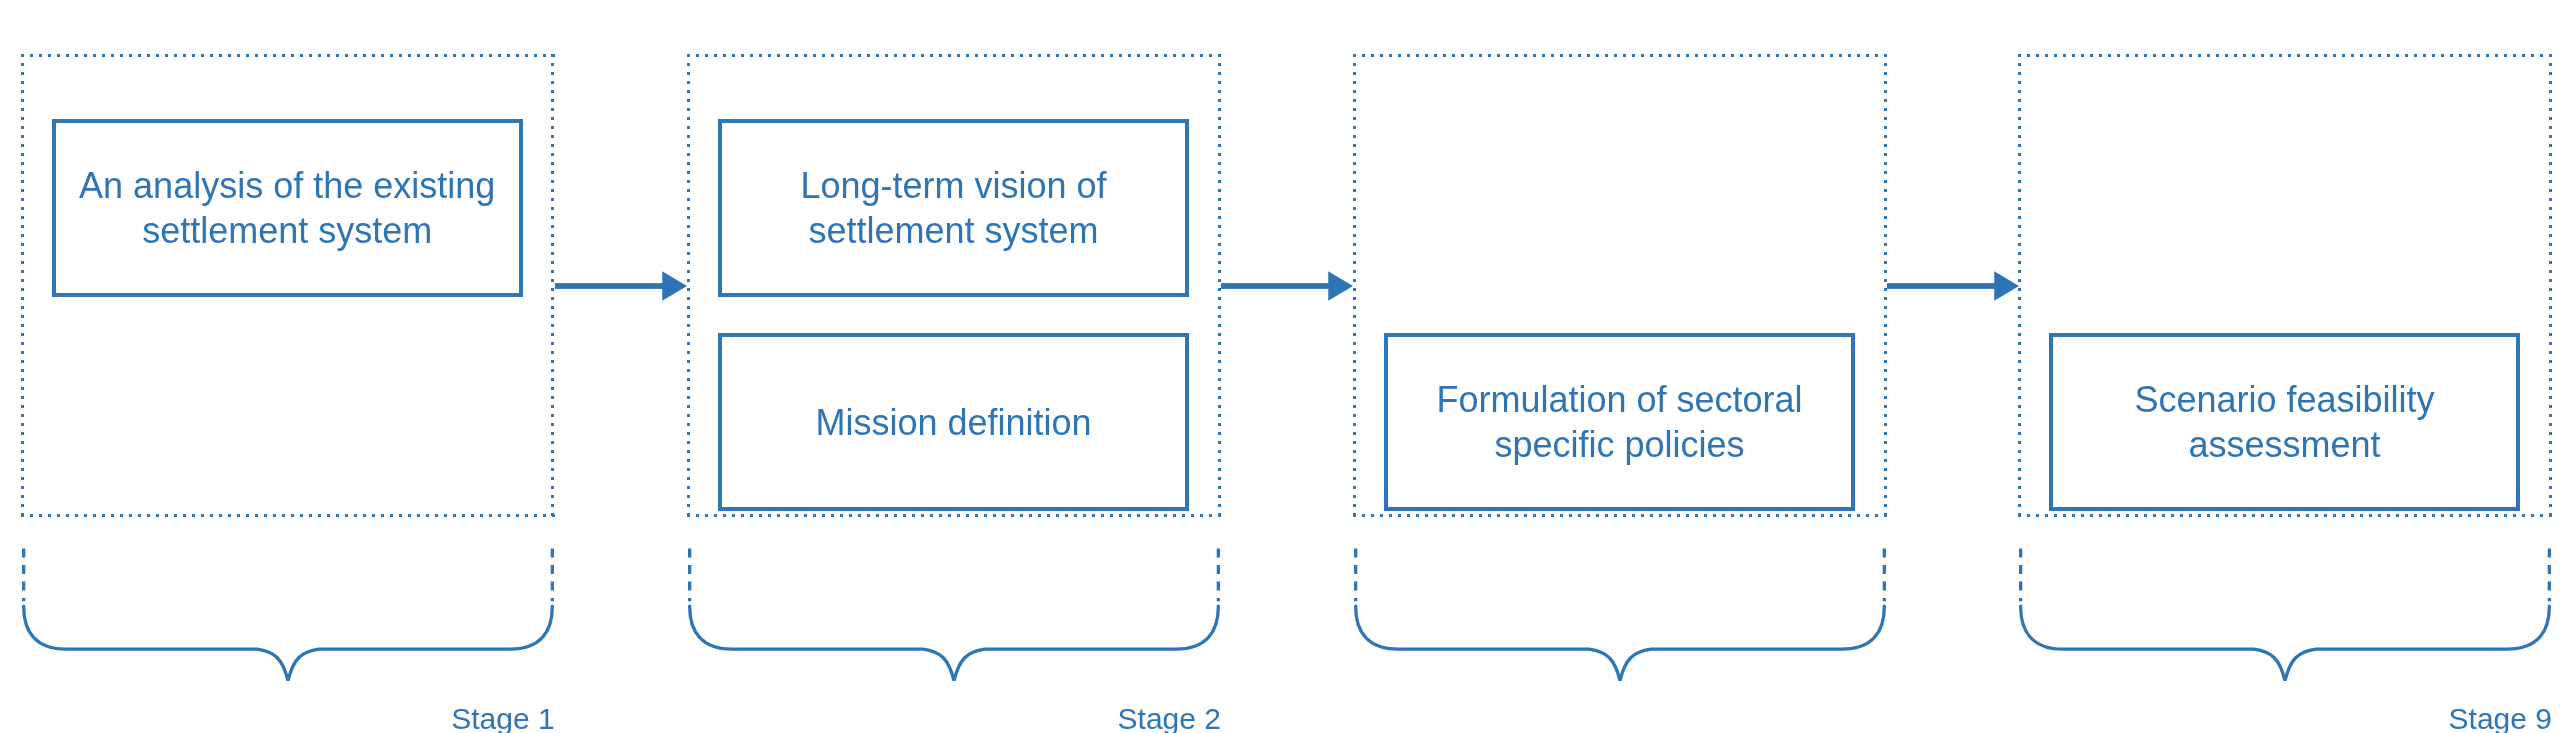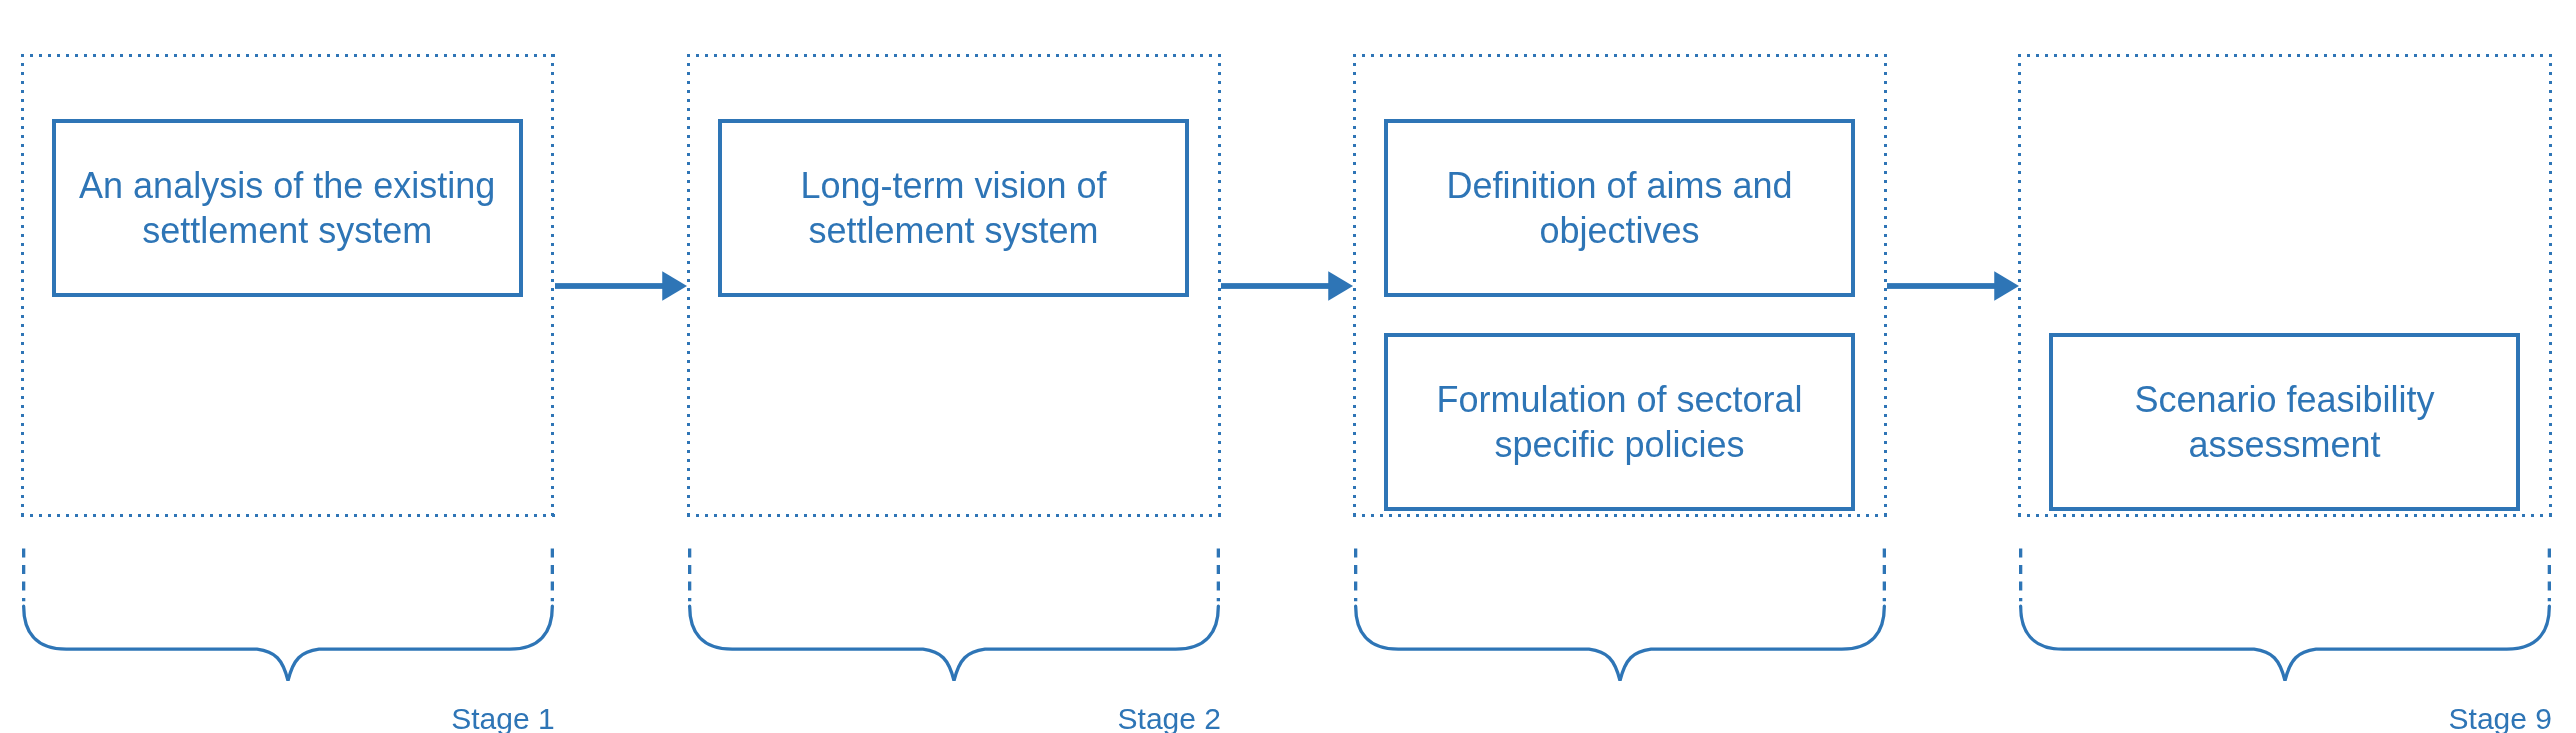--- a/index.html
+++ b/index.html
@@ -71,37 +71,36 @@
       <line x1="642.5" y1="38" x2="642.5" y2="102" stroke="#2E75B6" stroke-width="4" stroke-dasharray="11 9"></line>
       <path d="M 2.5 108 C 2.5 138 16 160 54 160 L 285 160 C 307 163 316 172 322.5 198 C 329 172 338 163 360 160 L 591 160 C 629 160 642.5 138 642.5 108" fill="none" stroke="#2E75B6" stroke-width="4" stroke-linecap="round"></path>
     </svg>
     <div class="stage-label">Stage 1</div>
   </div>
 
   <div class="stage s2">
     <div class="container">
       <div class="pbox top">Long-term vision of
 settlement system</div>
+      <div class="pbox bottom">Mission definition</div>
     </div>
     <svg class="arrow" viewBox="0 0 160 36" xmlns="http://www.w3.org/2000/svg">
       <rect x="0" y="14.5" width="133" height="7" fill="#2E75B6"></rect>
       <polygon points="130,0 160,18 130,36" fill="#2E75B6"></polygon>
     </svg>
     <svg class="footer" viewBox="0 0 645 230" xmlns="http://www.w3.org/2000/svg">
       <line x1="2.5" y1="38" x2="2.5" y2="102" stroke="#2E75B6" stroke-width="4" stroke-dasharray="11 9"></line>
       <line x1="642.5" y1="38" x2="642.5" y2="102" stroke="#2E75B6" stroke-width="4" stroke-dasharray="11 9"></line>
       <path d="M 2.5 108 C 2.5 138 16 160 54 160 L 285 160 C 307 163 316 172 322.5 198 C 329 172 338 163 360 160 L 591 160 C 629 160 642.5 138 642.5 108" fill="none" stroke="#2E75B6" stroke-width="4" stroke-linecap="round"></path>
     </svg>
     <div class="stage-label">Stage 2</div>
   </div>
 
   <div class="stage s3">
     <div class="container">
-      <div class="pbox top">Definition of aims and
-objectives</div>
       <div class="pbox bottom">Formulation of sectoral
 specific policies</div>
     </div>
     <svg class="arrow" viewBox="0 0 160 36" xmlns="http://www.w3.org/2000/svg">
       <rect x="0" y="14.5" width="133" height="7" fill="#2E75B6"></rect>
       <polygon points="130,0 160,18 130,36" fill="#2E75B6"></polygon>
     </svg>
     <svg class="footer" viewBox="0 0 645 230" xmlns="http://www.w3.org/2000/svg">
       <line x1="2.5" y1="38" x2="2.5" y2="102" stroke="#2E75B6" stroke-width="4" stroke-dasharray="11 9"></line>
       <line x1="642.5" y1="38" x2="642.5" y2="102" stroke="#2E75B6" stroke-width="4" stroke-dasharray="11 9"></line>

